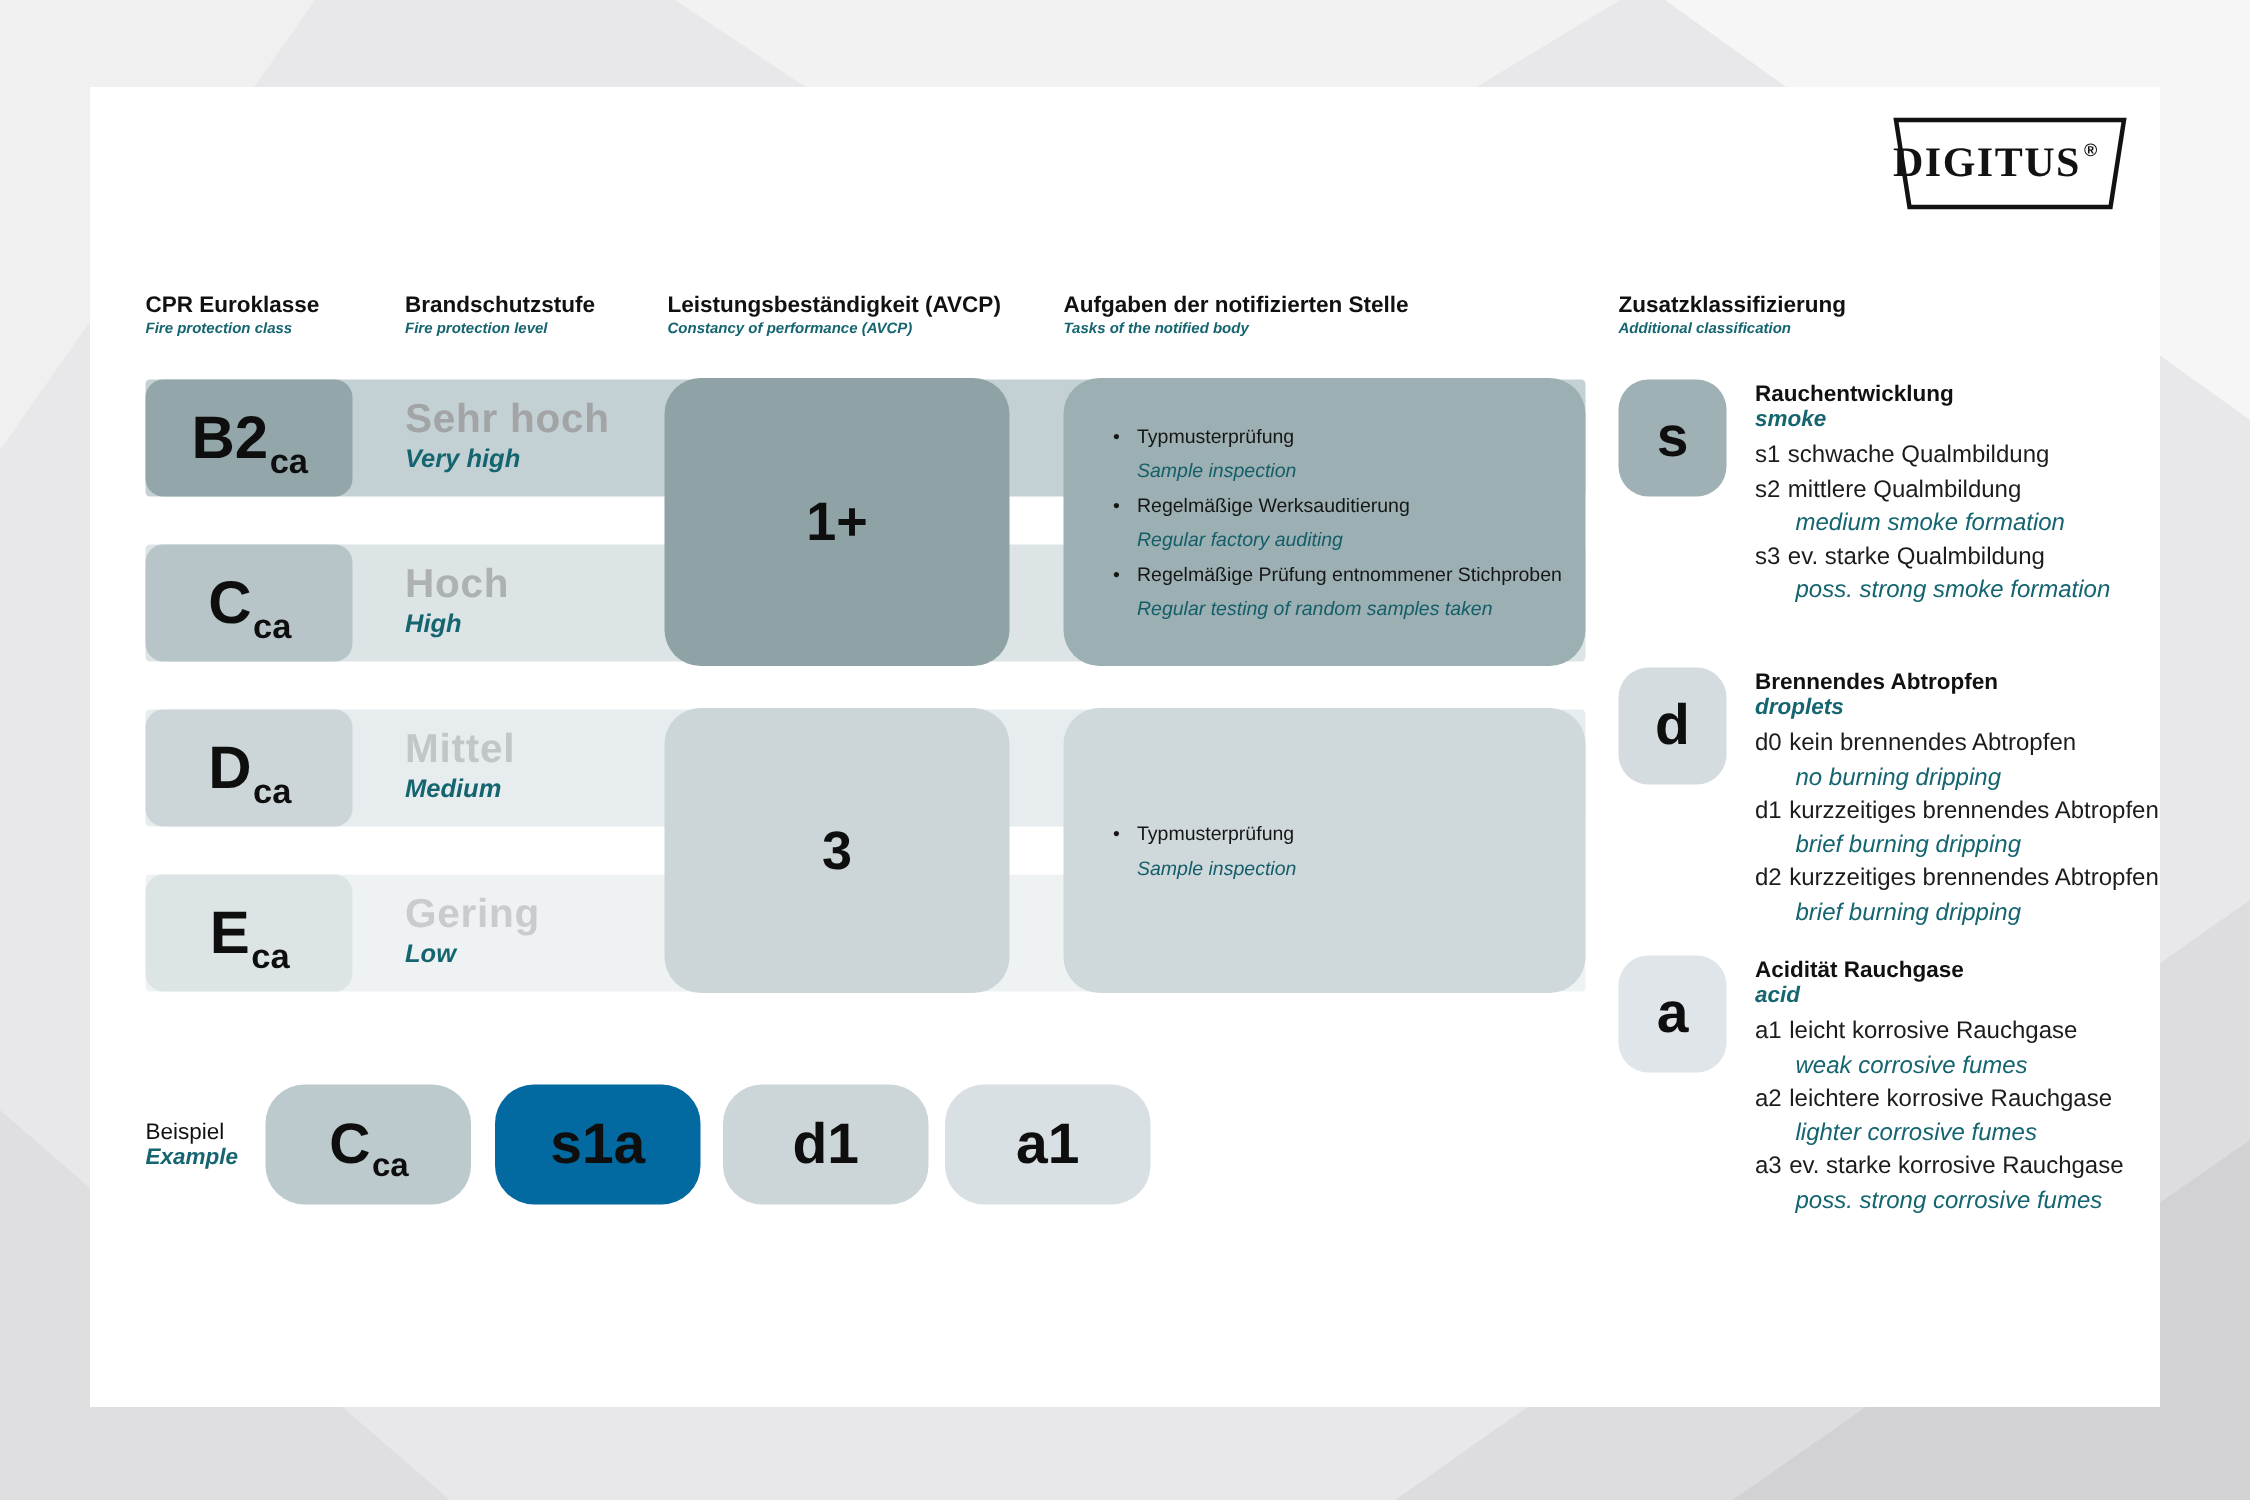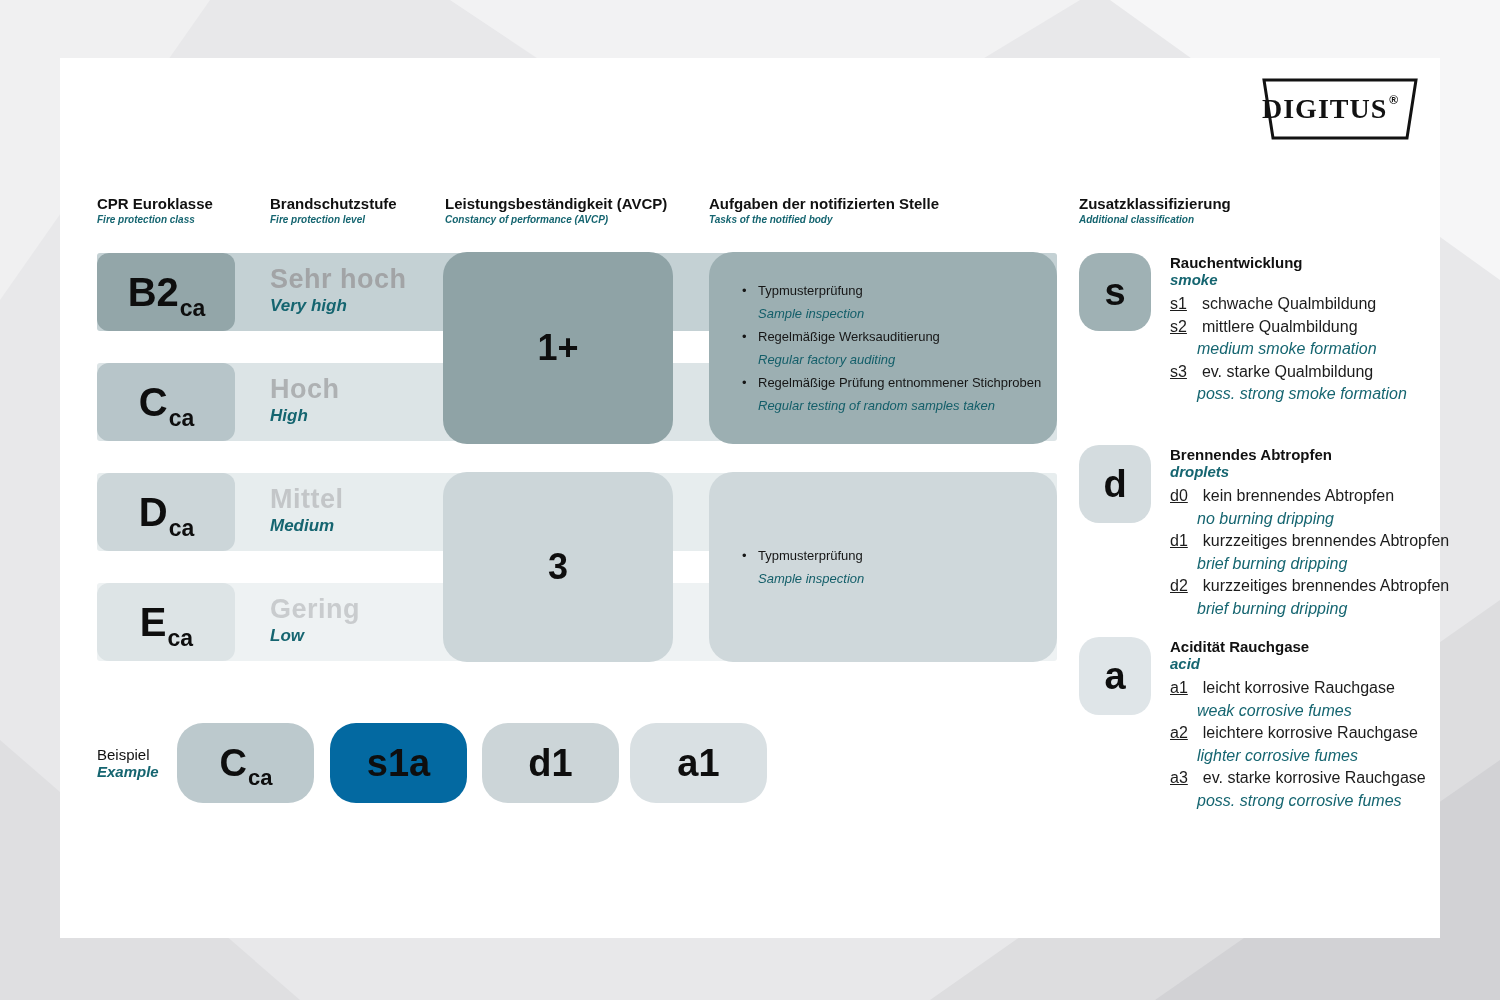--- a/index.html
+++ b/index.html
@@ -62,21 +62,21 @@
   .t-en{padding-left:17px;line-height:23px;font-style:italic;color:#135e69;}
   
   .add-badge{position:absolute;left:1019px;width:72px;height:78px;border-radius:20px;display:flex;
              align-items:center;justify-content:center;font-size:38px;font-weight:bold;color:#0e0e0e;}
   .ab0{top:195px;background:#9fb1b4}.ab1{top:387px;background:#d4dcdf}.ab2{top:579px;background:#dfe5e8}
   .add-text{position:absolute;left:1110px;width:275px;}
   .at0{top:196px}.at1{top:388px}.at2{top:580px}
   .add-title-de{font-size:15px;font-weight:bold;color:#111;line-height:17px;}
   .add-title-en{font-size:15px;font-weight:bold;font-style:italic;color:var(--teal);line-height:17px;margin-bottom:5px;}
   .ai-line1{font-size:16px;color:#1c1c1c;line-height:22.5px;white-space:nowrap;}
-  .ai-line1 .code{margin-right:15px;text-decoration:underline;}
+  .ai-line1 .code{margin-right:5px;}
   .ai-line2{font-size:16px;font-style:italic;color:var(--teal);line-height:22.5px;padding-left:27px;white-space:nowrap;}
   
   .example-label{position:absolute;left:37px;top:688px;line-height:17px;}
   .ex-de{font-size:15px;font-weight:normal;color:#111;}
   .ex-en{font-size:15px;font-weight:bold;font-style:italic;color:var(--teal);}
   .ex-badge{position:absolute;top:665px;height:80px;width:137px;border-radius:26px;display:flex;
             align-items:center;justify-content:center;font-size:38px;font-weight:bold;color:#0e0e0e;}
   .ex-badge .sub{font-size:22px;position:relative;top:9px;left:1px;}
   .ex0{left:117px;background:#bcc9cd}.ex1{left:270px;background:#0369a1}
   .ex2{left:422px;background:#ccd5d8}.ex3{left:570px;background:#d9e0e3}

